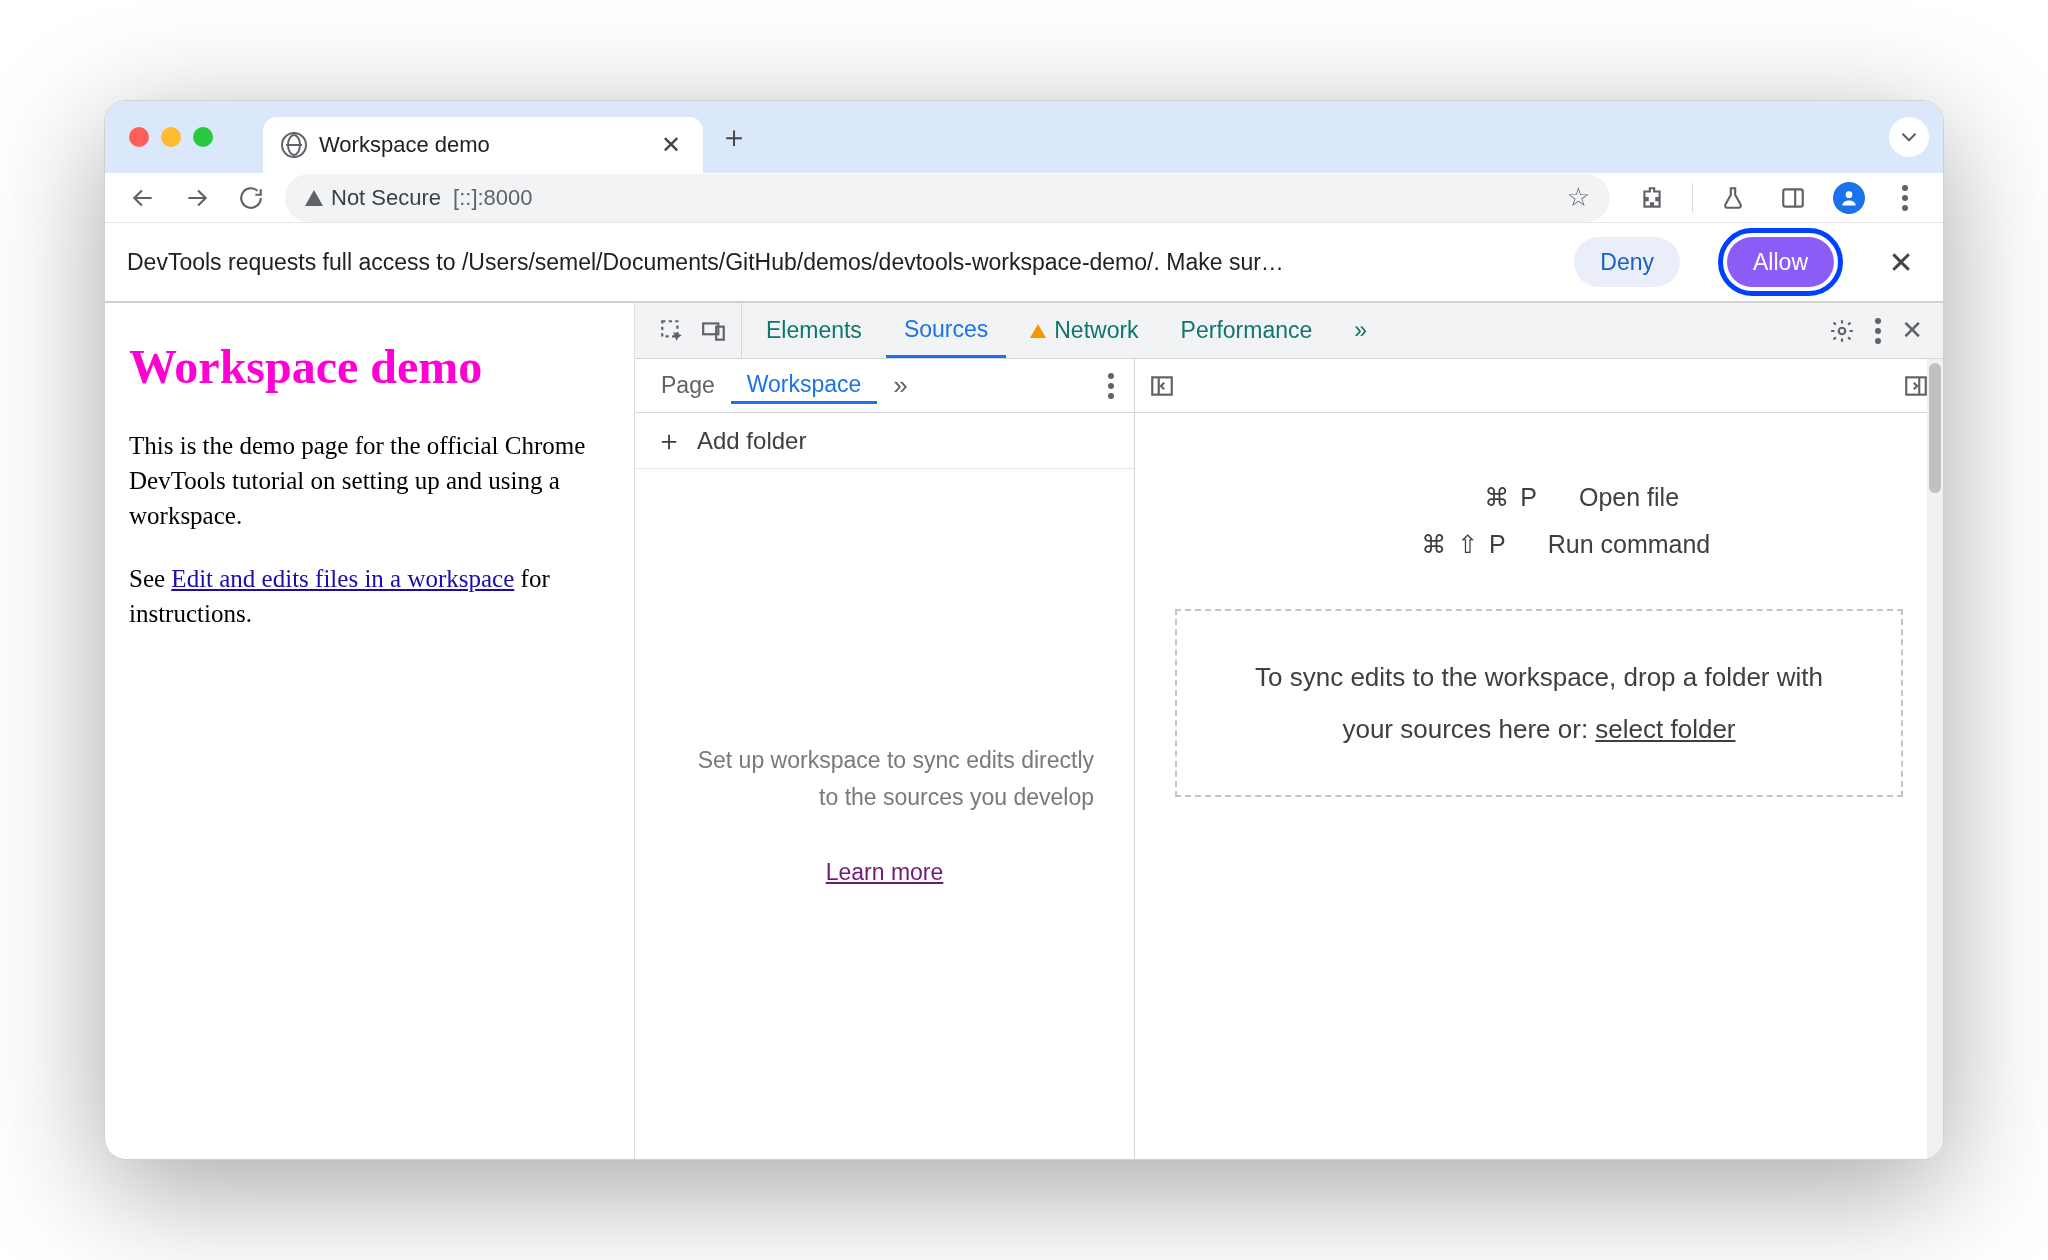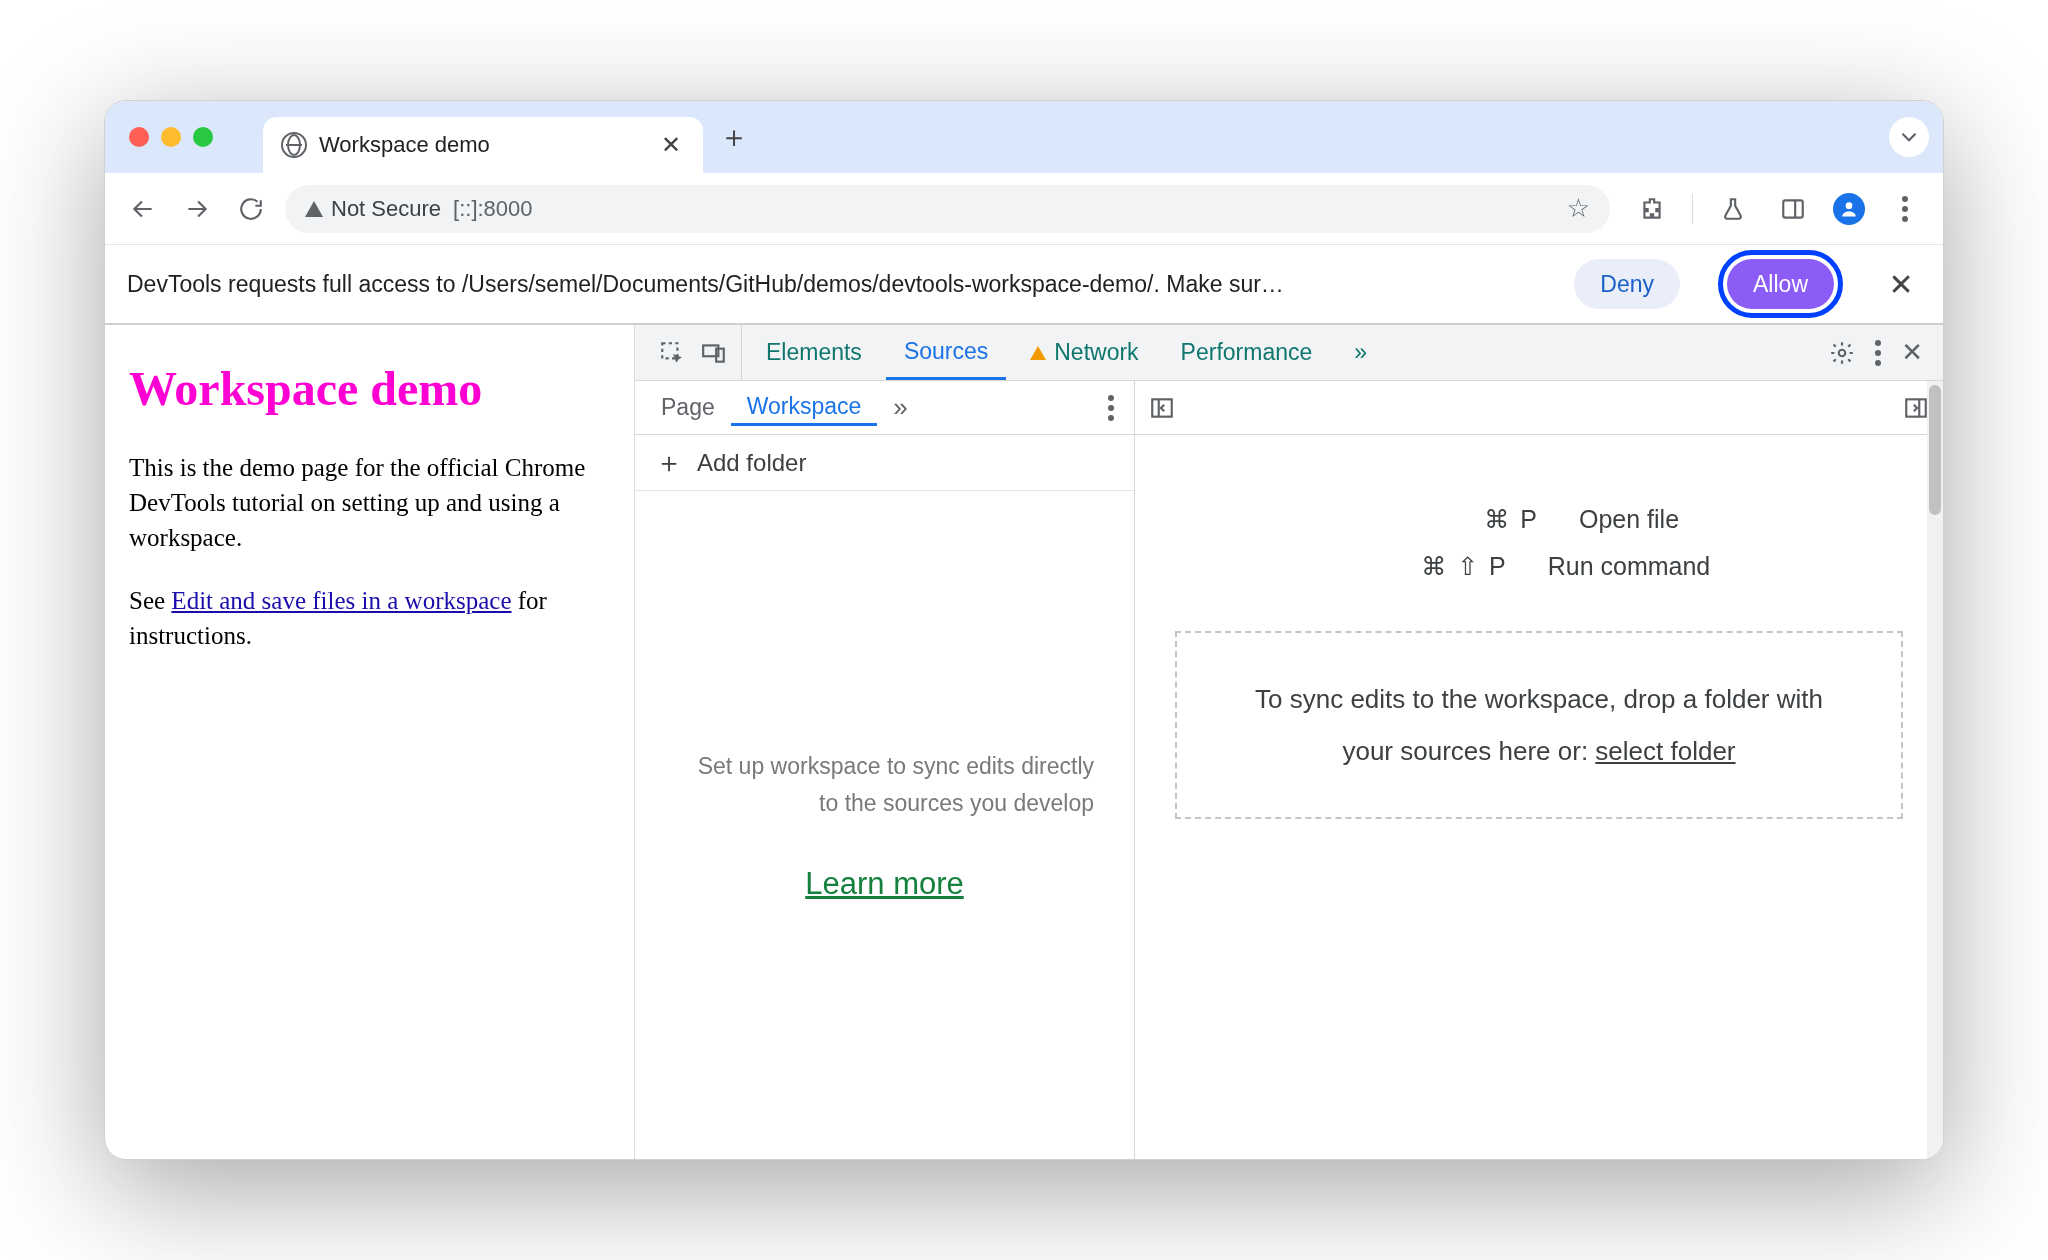--- a/index.html
+++ b/index.html
@@ -40,21 +40,21 @@
   }
   .globe { width:26px; height:26px; border:2px solid #5f6368; border-radius:50%; position:relative; flex:0 0 auto;}
   .globe::before{content:"";position:absolute;left:3px;right:3px;top:50%;height:2px;background:#5f6368;transform:translateY(-50%);}
   .globe::after{content:"";position:absolute;top:0;bottom:0;left:50%;width:10px;border:2px solid #5f6368;border-radius:50%;transform:translateX(-50%);}
   .tab-title{flex:1;white-space:nowrap;overflow:hidden;text-overflow:ellipsis;}
   .tab-x{font-size:24px;color:#444;cursor:pointer;padding:0 4px;}
   .newtab{width:38px;height:38px;display:flex;align-items:center;justify-content:center;font-size:30px;color:#444;margin-left:12px;align-self:center;}
   .tabstrip-chevron{margin-left:auto;align-self:center;width:40px;height:40px;border-radius:50%;background:#fff;display:flex;align-items:center;justify-content:center;}
 
   
-  .toolbar{height:72px;background:#fff;display:flex;align-items:center;padding:0 18px;gap:14px;border-bottom:1px solid #e5e5e5;}
+  .toolbar{height:50px;background:#fff;display:flex;align-items:center;padding:0 18px;gap:14px;border-bottom:1px solid #e5e5e5;}
   .tbtn{width:40px;height:40px;display:flex;align-items:center;justify-content:center;color:#3c4043;}
   .tbtn.dim{color:#b8b8b8;}
   .addr{flex:1;height:48px;background:#f1f3f4;border-radius:24px;display:flex;align-items:center;padding:0 20px;gap:12px;font-size:22px;color:#3c4043;}
   .nsbadge{display:flex;align-items:center;gap:8px;font-weight:500;color:#3c4043;}
   .warn-tri{width:0;height:0;border-left:9px solid transparent;border-right:9px solid transparent;border-bottom:16px solid #5f6368;position:relative;}
   .addr-url{color:#5f6368;}
   .star{margin-left:auto;font-size:26px;color:#5f6368;}
   .toolbar-right{display:flex;align-items:center;gap:20px;padding-left:8px;}
   .tdiv{width:1px;height:30px;background:#dadce0;}
   .avatar{width:32px;height:32px;border-radius:50%;background:#1a73e8;display:flex;align-items:center;justify-content:center;}
@@ -90,21 +90,21 @@
   .dt-nav{width:500px;border-right:1px solid #d6d6d6;display:flex;flex-direction:column;}
   .dt-nav-tabs{height:54px;border-bottom:1px solid #d6d6d6;display:flex;align-items:stretch;padding:8px 10px;background:#fff;}
   .dt-nav-tab{display:flex;align-items:center;padding:0 16px;font-size:23px;color:#5f6368;cursor:pointer;}
   .dt-nav-tab.active{color:#1a73e8;border-bottom:3px solid #1a73e8;}
   .dt-nav-more{margin-left:6px;display:flex;align-items:center;padding:0 10px;font-size:26px;color:#5f6368;}
   .dt-nav-kebab{margin-left:auto;display:flex;align-items:center;padding:0 10px;}
   .addfolder{height:56px;border-bottom:1px solid #e5e5e5;display:flex;align-items:center;gap:14px;padding:0 20px;font-size:24px;color:#3c4043;cursor:pointer;}
   .plus{font-size:28px;}
   .nav-empty{flex:1;display:flex;flex-direction:column;align-items:center;justify-content:center;padding:0 40px;text-align:right;gap:44px;}
   .nav-empty p{color:#77797c;font-size:23px;line-height:1.6;}
-  .nav-empty a{color:#15803d;text-decoration:underline;font-size:31px;}
+  .nav-empty a{color:#701a75;text-decoration:underline;font-size:23px;}
 
   .dt-editor{flex:1;display:flex;flex-direction:column;position:relative;}
   .ed-toolbar{height:54px;border-bottom:1px solid #d6d6d6;display:flex;align-items:center;justify-content:space-between;padding:0 14px;}
   .ed-content{flex:1;position:relative;padding:30px 40px;overflow:auto;}
   .shortcuts{display:flex;flex-direction:column;gap:18px;margin:40px 0 50px;align-items:center;}
   .sc-row{display:flex;gap:40px;font-size:25px;color:#3c4043;align-items:center;}
   .sc-keys{width:140px;text-align:right;letter-spacing:2px;}
   .dropzone{border:2px dashed #c4c4c4;padding:40px 50px;text-align:center;font-size:26px;color:#3c4043;line-height:2;}
   .dropzone .sel{text-decoration:underline;cursor:pointer;}
   .ed-scroll{position:absolute;right:0;top:0;bottom:0;width:16px;background:#f1f1f1;}
@@ -207,21 +207,21 @@
     </span>
     <div class="infobar-x">✕</div>
   </div>
 
   <div class="main">
 
     <div class="page">
       <h1>Workspace demo</h1>
       <p>This is the demo page for the official Chrome DevTools tutorial on setting up and using a workspace.</p>
       <p>
-        <span>See </span><a href="#">Edit and save files in a workspace</a><span> for instructions.</span>
+        <span>See </span><a href="#">Edit and edits files in a workspace</a><span> for instructions.</span>
       </p>
     </div>
 
     <div class="devtools">
 
       <div class="dt-tabbar">
         <div class="dt-left-icons">
           <svg class="ic" viewBox="0 0 24 24">
                 <rect x="3" y="3" width="14" height="14" stroke-dasharray="3 3"></rect>
                 <path d="M13 13l8 3-3 2-2 3-3-8z" fill="#5f6368" stroke="none"></path>

